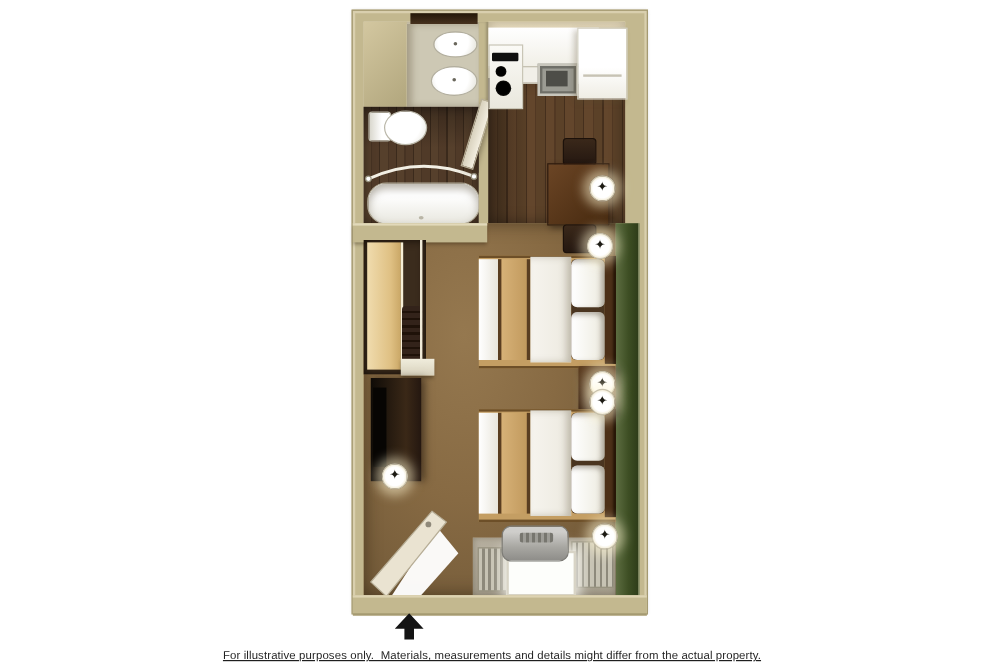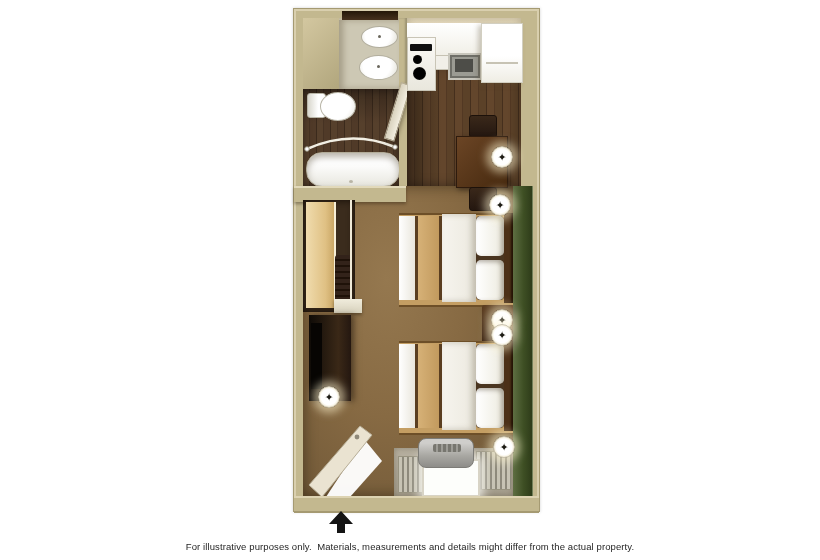--- a/index.html
+++ b/index.html
@@ -152,21 +152,21 @@
   .light{width:20px;height:20px;border-radius:50%;
       background:radial-gradient(circle,#ffffff 55%,#f3ecd6 72%,rgba(243,236,214,0) 100%);
       border:1px solid #c9c2ac;box-shadow:0 0 9px 5px rgba(255,246,210,.55);
       display:flex;align-items:center;justify-content:center;}
   .light-glyph{font-size:11px;line-height:1;color:#1d1b14;transform:translateY(-0.5px);}
 
   
   .arrow-svg{left:328px;top:511px;width:26px;height:23px;}
   .arrow-shape{fill:var(--pal-arrow,#141414);}
   .footnote{left:0;top:541px;width:820px;text-align:center;font-size:9.5px;color:var(--pal-text,#1f1f1f);
-      letter-spacing:.1px;white-space:pre;}
+      letter-spacing:.1px;white-space:pre;text-decoration:underline;}
 </style>
 </head>
 <body>
 
 <div class="stage">
 
   <div class="abs plan">
 
     <div class="abs bath"></div>
     <div class="abs mirror"></div>

